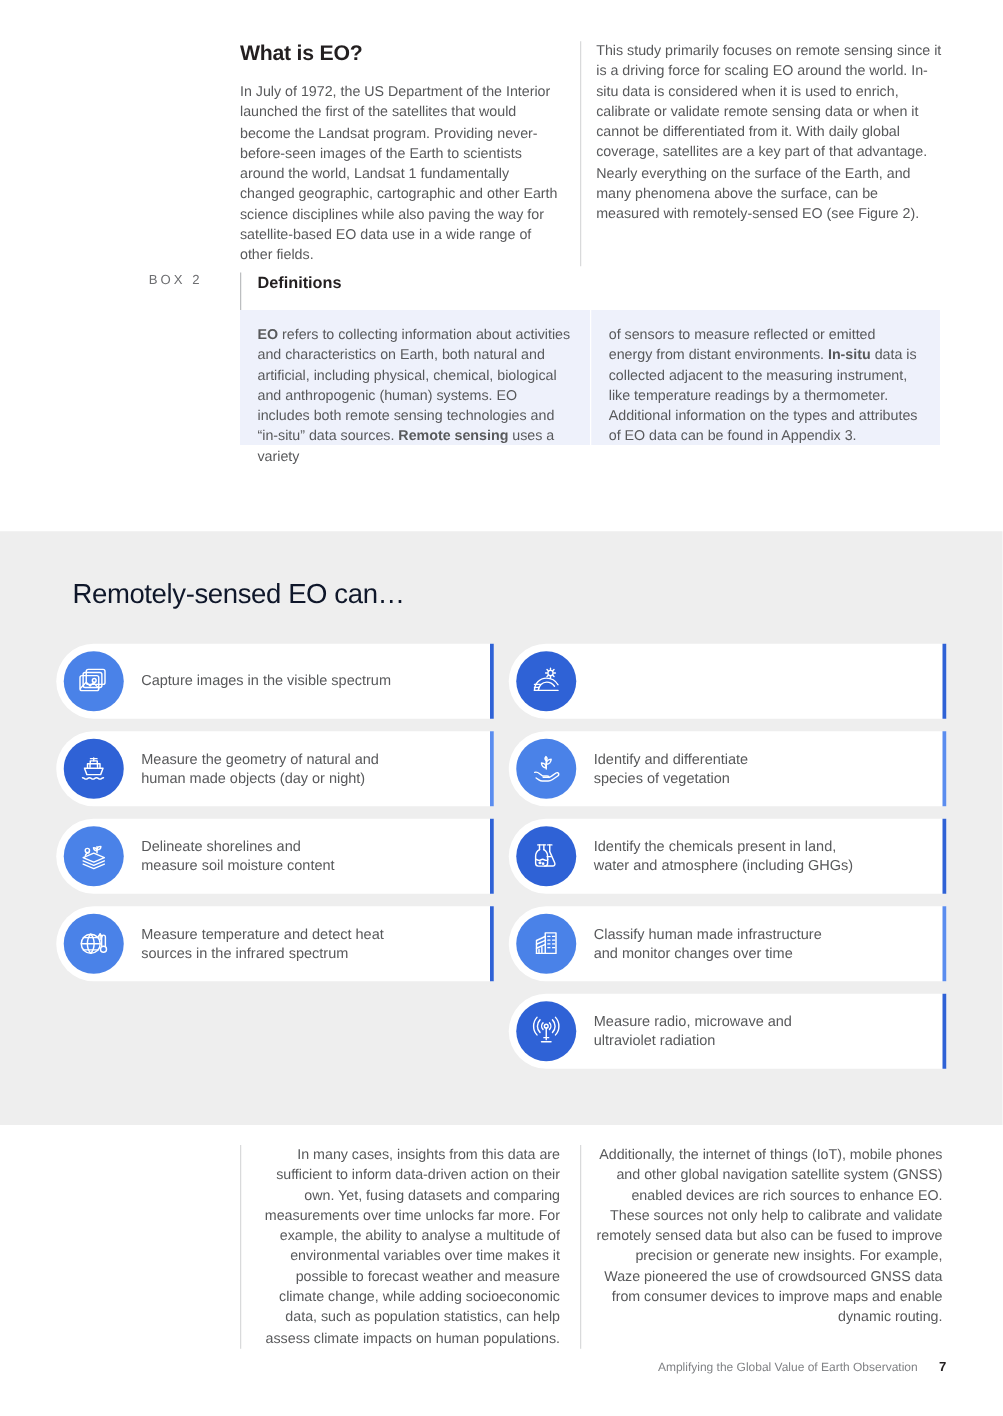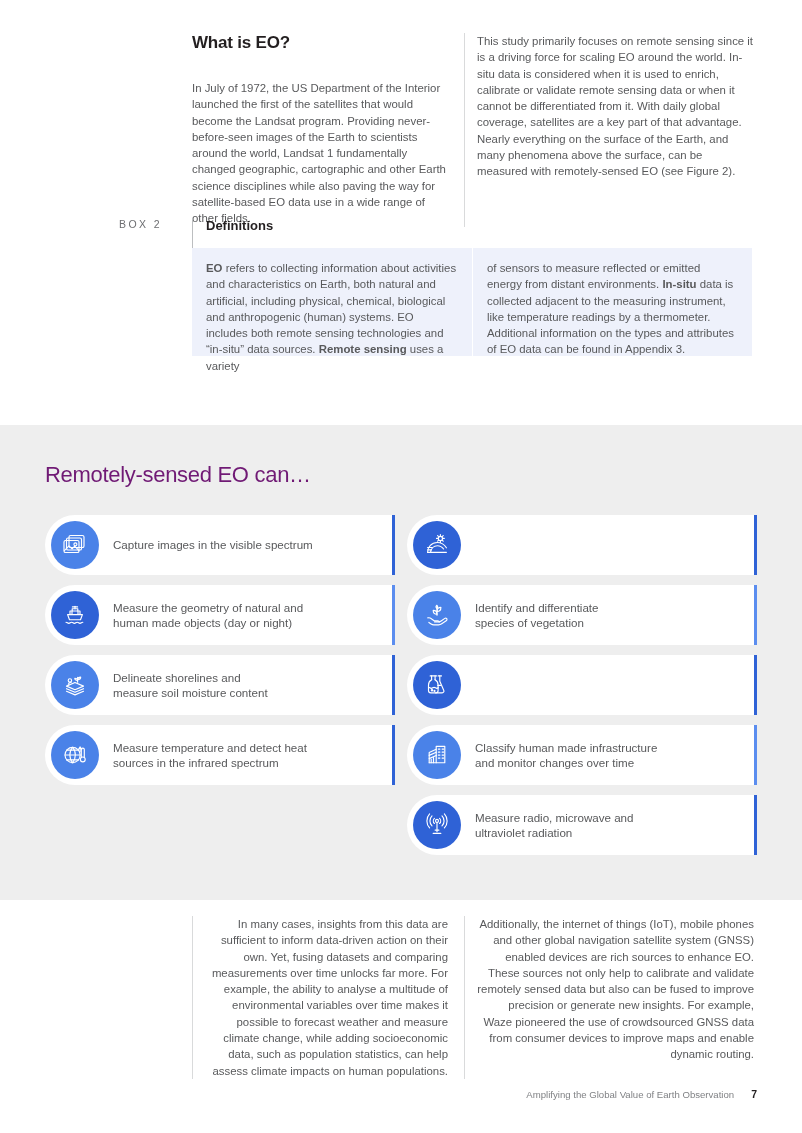--- a/index.html
+++ b/index.html
@@ -42,21 +42,21 @@
   .col.ruled {
     border-left: 1px solid #d9dadb;
     padding-left: 12px;
   }
 
   .heading-lg {
     font-size: 17px;
     font-weight: bold;
     color: #231f20;
     letter-spacing: -0.2px;
-    margin-bottom: 27px;
+    margin-bottom: 13px;
   }
 
   .body-text {
     font-size: 11.4px;
     line-height: 16.3px;
     color: #58595b;
   }
 
   
   .label-row {
@@ -116,24 +116,24 @@
   .gray-section {
     position: absolute;
     top: 425px; left: 0;
     width: 802px;
     height: 475px;
     background: #eeeeee;
   }
 
   .gray-title {
     position: absolute;
-    left: 45px;
+    left: 58px;
     top: 37px;
     font-size: 22px;
-    color: #701a75;
+    color: #0f172a;
     letter-spacing: -0.3px;
     font-weight: normal;
   }
 
   .card-grid {
     position: absolute;
     left: 45px;
     top: 90px;
     width: 712px;
     display: flex;
@@ -370,20 +370,22 @@
                   <path d="M12.1 4.9v3.8"></path>
      <path d="M7.2 4.9h6.3"></path>
      <path d="M8.6 8.7c-1.9 1-3.1 3-3.1 5.3v5.6c0 1.3 1 2.3 2.3 2.3h5c1.3 0 2.3-1 2.3-2.3V14c0-2.3-1.2-4.3-3.1-5.3"></path>
      <path d="M5.5 16.4c1.4 0 1.4.9 2.8.9s1.4-.9 2.8-.9 1.4.9 2.8.9 1.4-.9 1.2-.9"></path>
      <path d="M17.7 14.3h-3"></path>
      <circle cx="9" cy="19.2" r="0.7"></circle>
                   <circle cx="11.5" cy="19.9" r="0.5"></circle>
                 </g>
               </svg>
             </div>
+            <div class="card-label">Identify the chemicals present in land,
+water and atmosphere (including GHGs)</div>
             <div class="accent" style="background: rgb(47, 98, 214);"></div>
           </div>
           <div class="card">
             <div class="card-icon" style="background: rgb(74, 130, 232);">
               <svg width="28" height="28" viewBox="0 0 28 28">
                 <g fill="none" stroke="#ffffff" stroke-width="1.15" stroke-linecap="round" stroke-linejoin="round">
      <path d="M13.2 5.3h8.6v16.4h-8.6z"></path>
      <path d="M15.3 8.1h1.6M19.1 8.1h1.6M15.3 11.1h1.6M19.1 11.1h1.6M15.3 14.1h1.6M19.1 14.1h1.6M15.3 17.1h1.6M19.1 17.1h1.6"></path>
      <path d="M6.2 21.7V11.4l7-3.2"></path>
      <path d="M6.2 21.7h7"></path>

